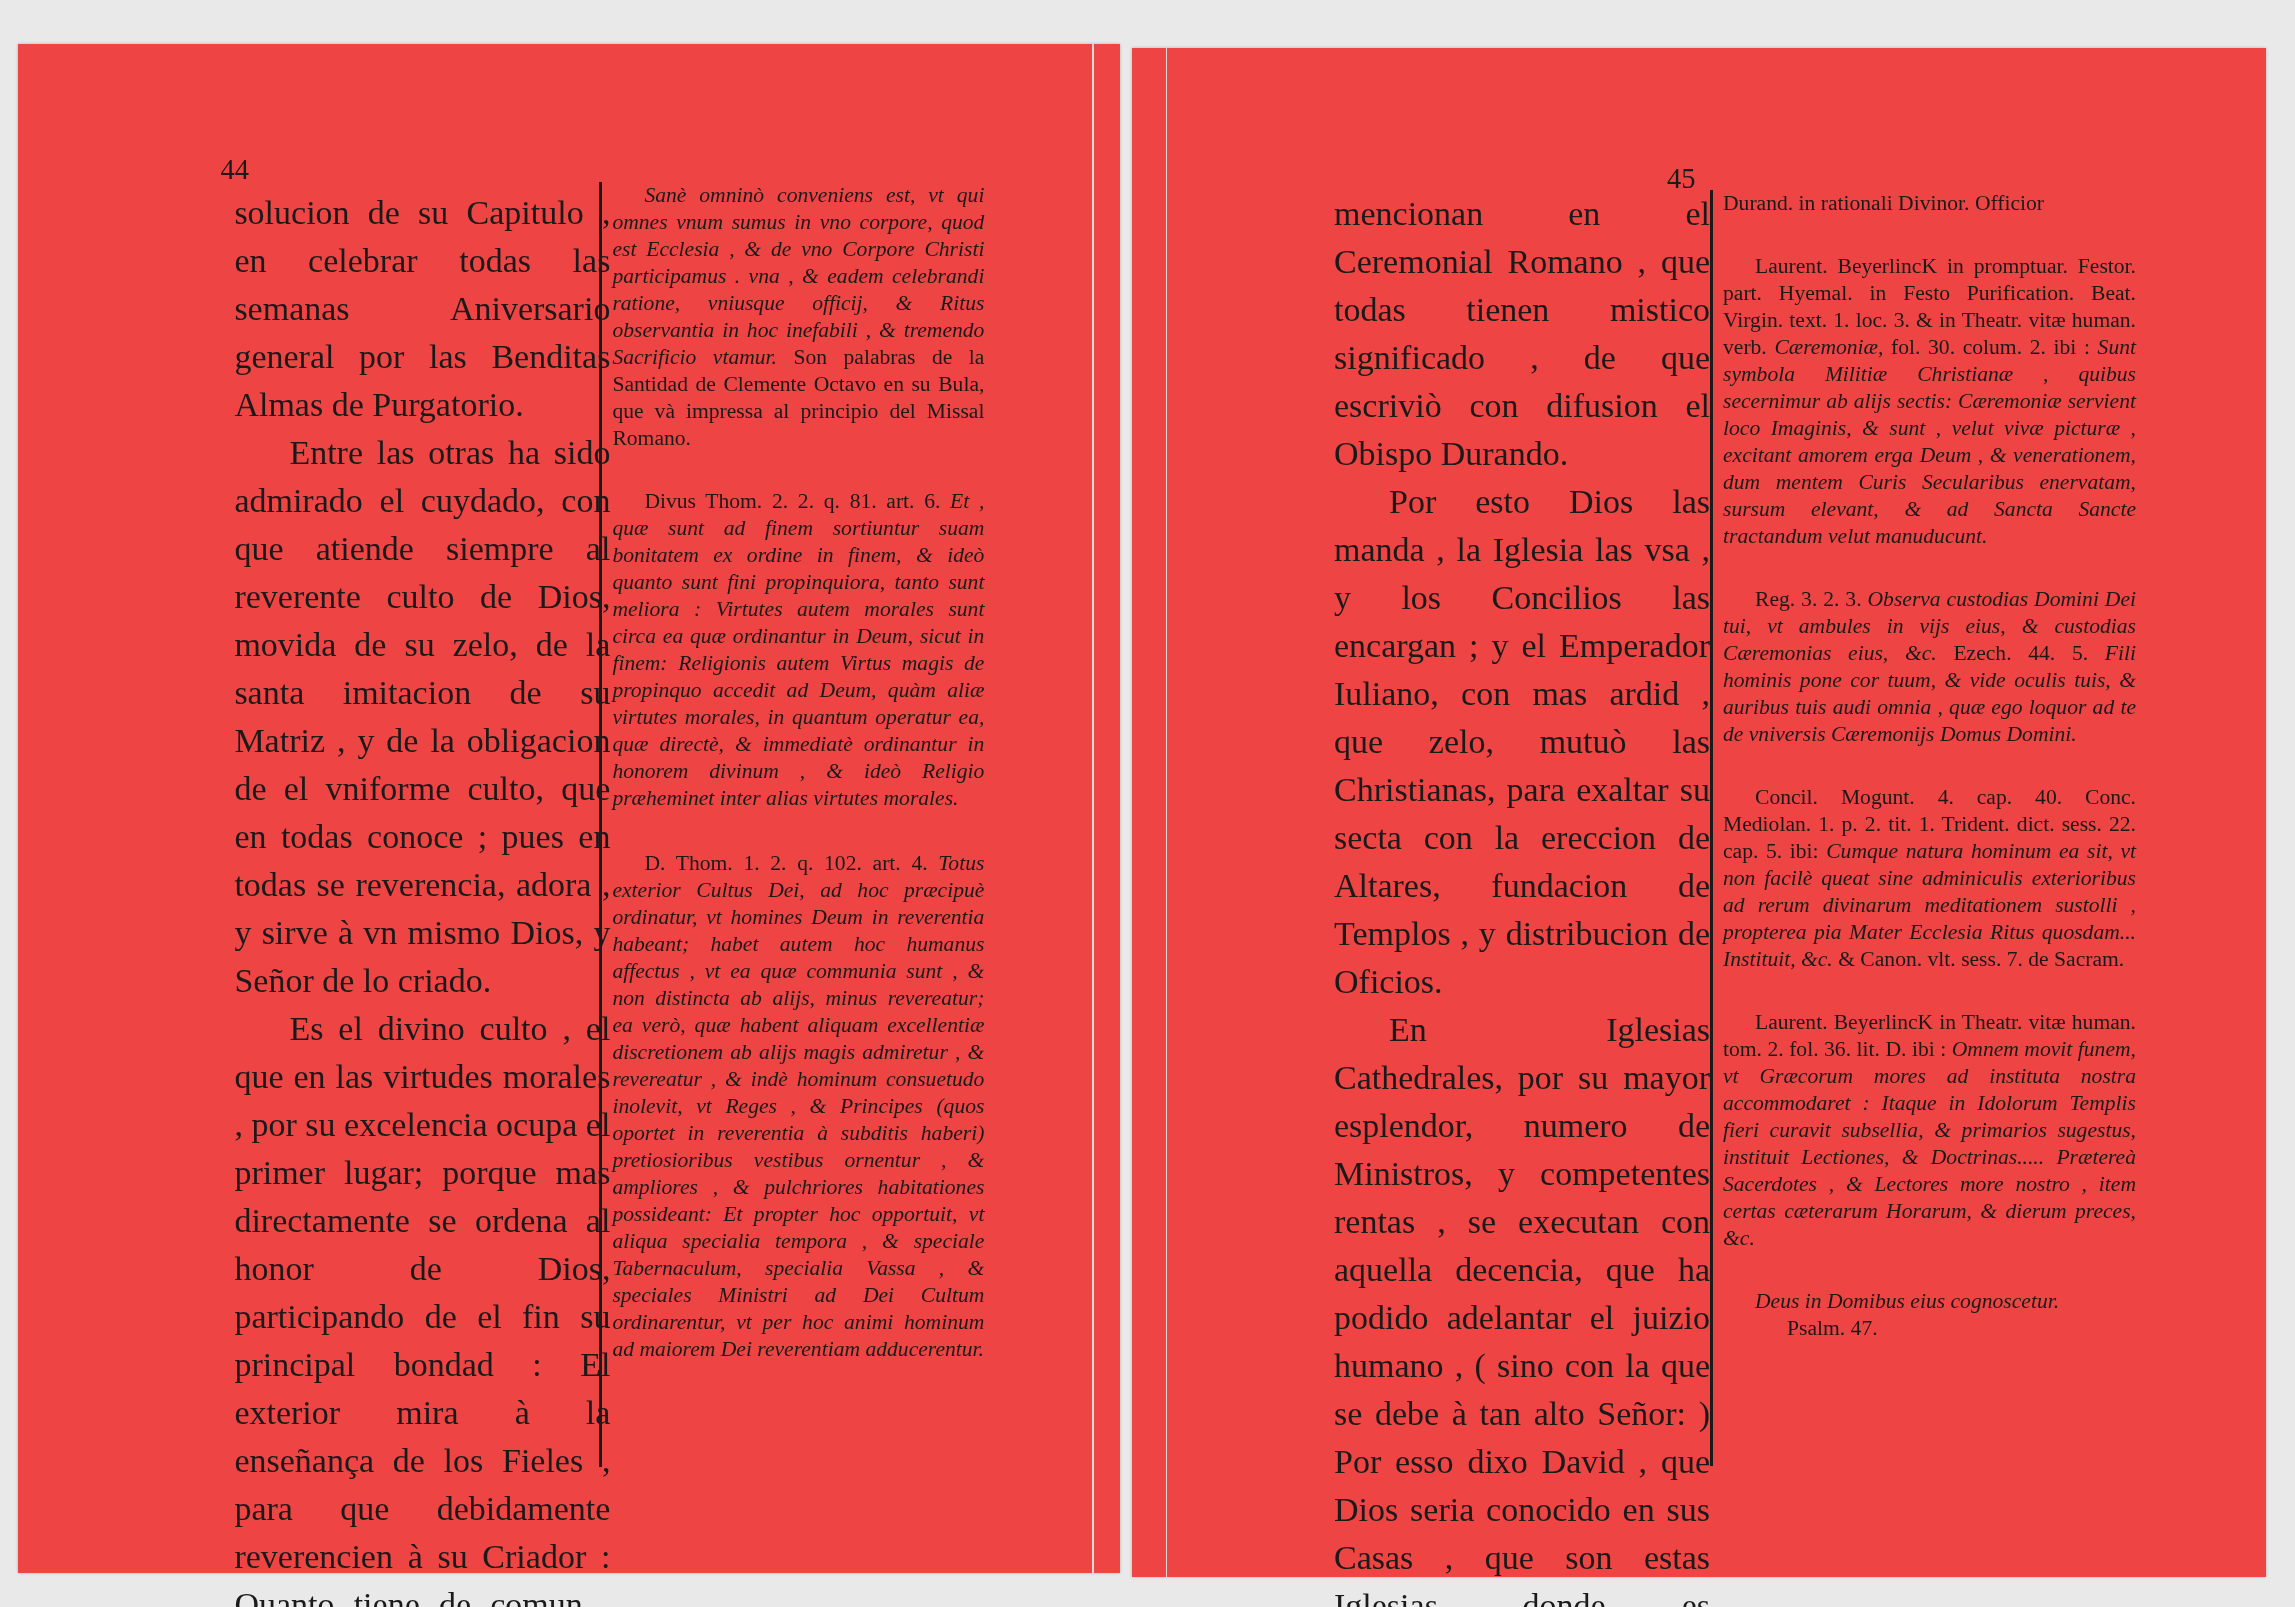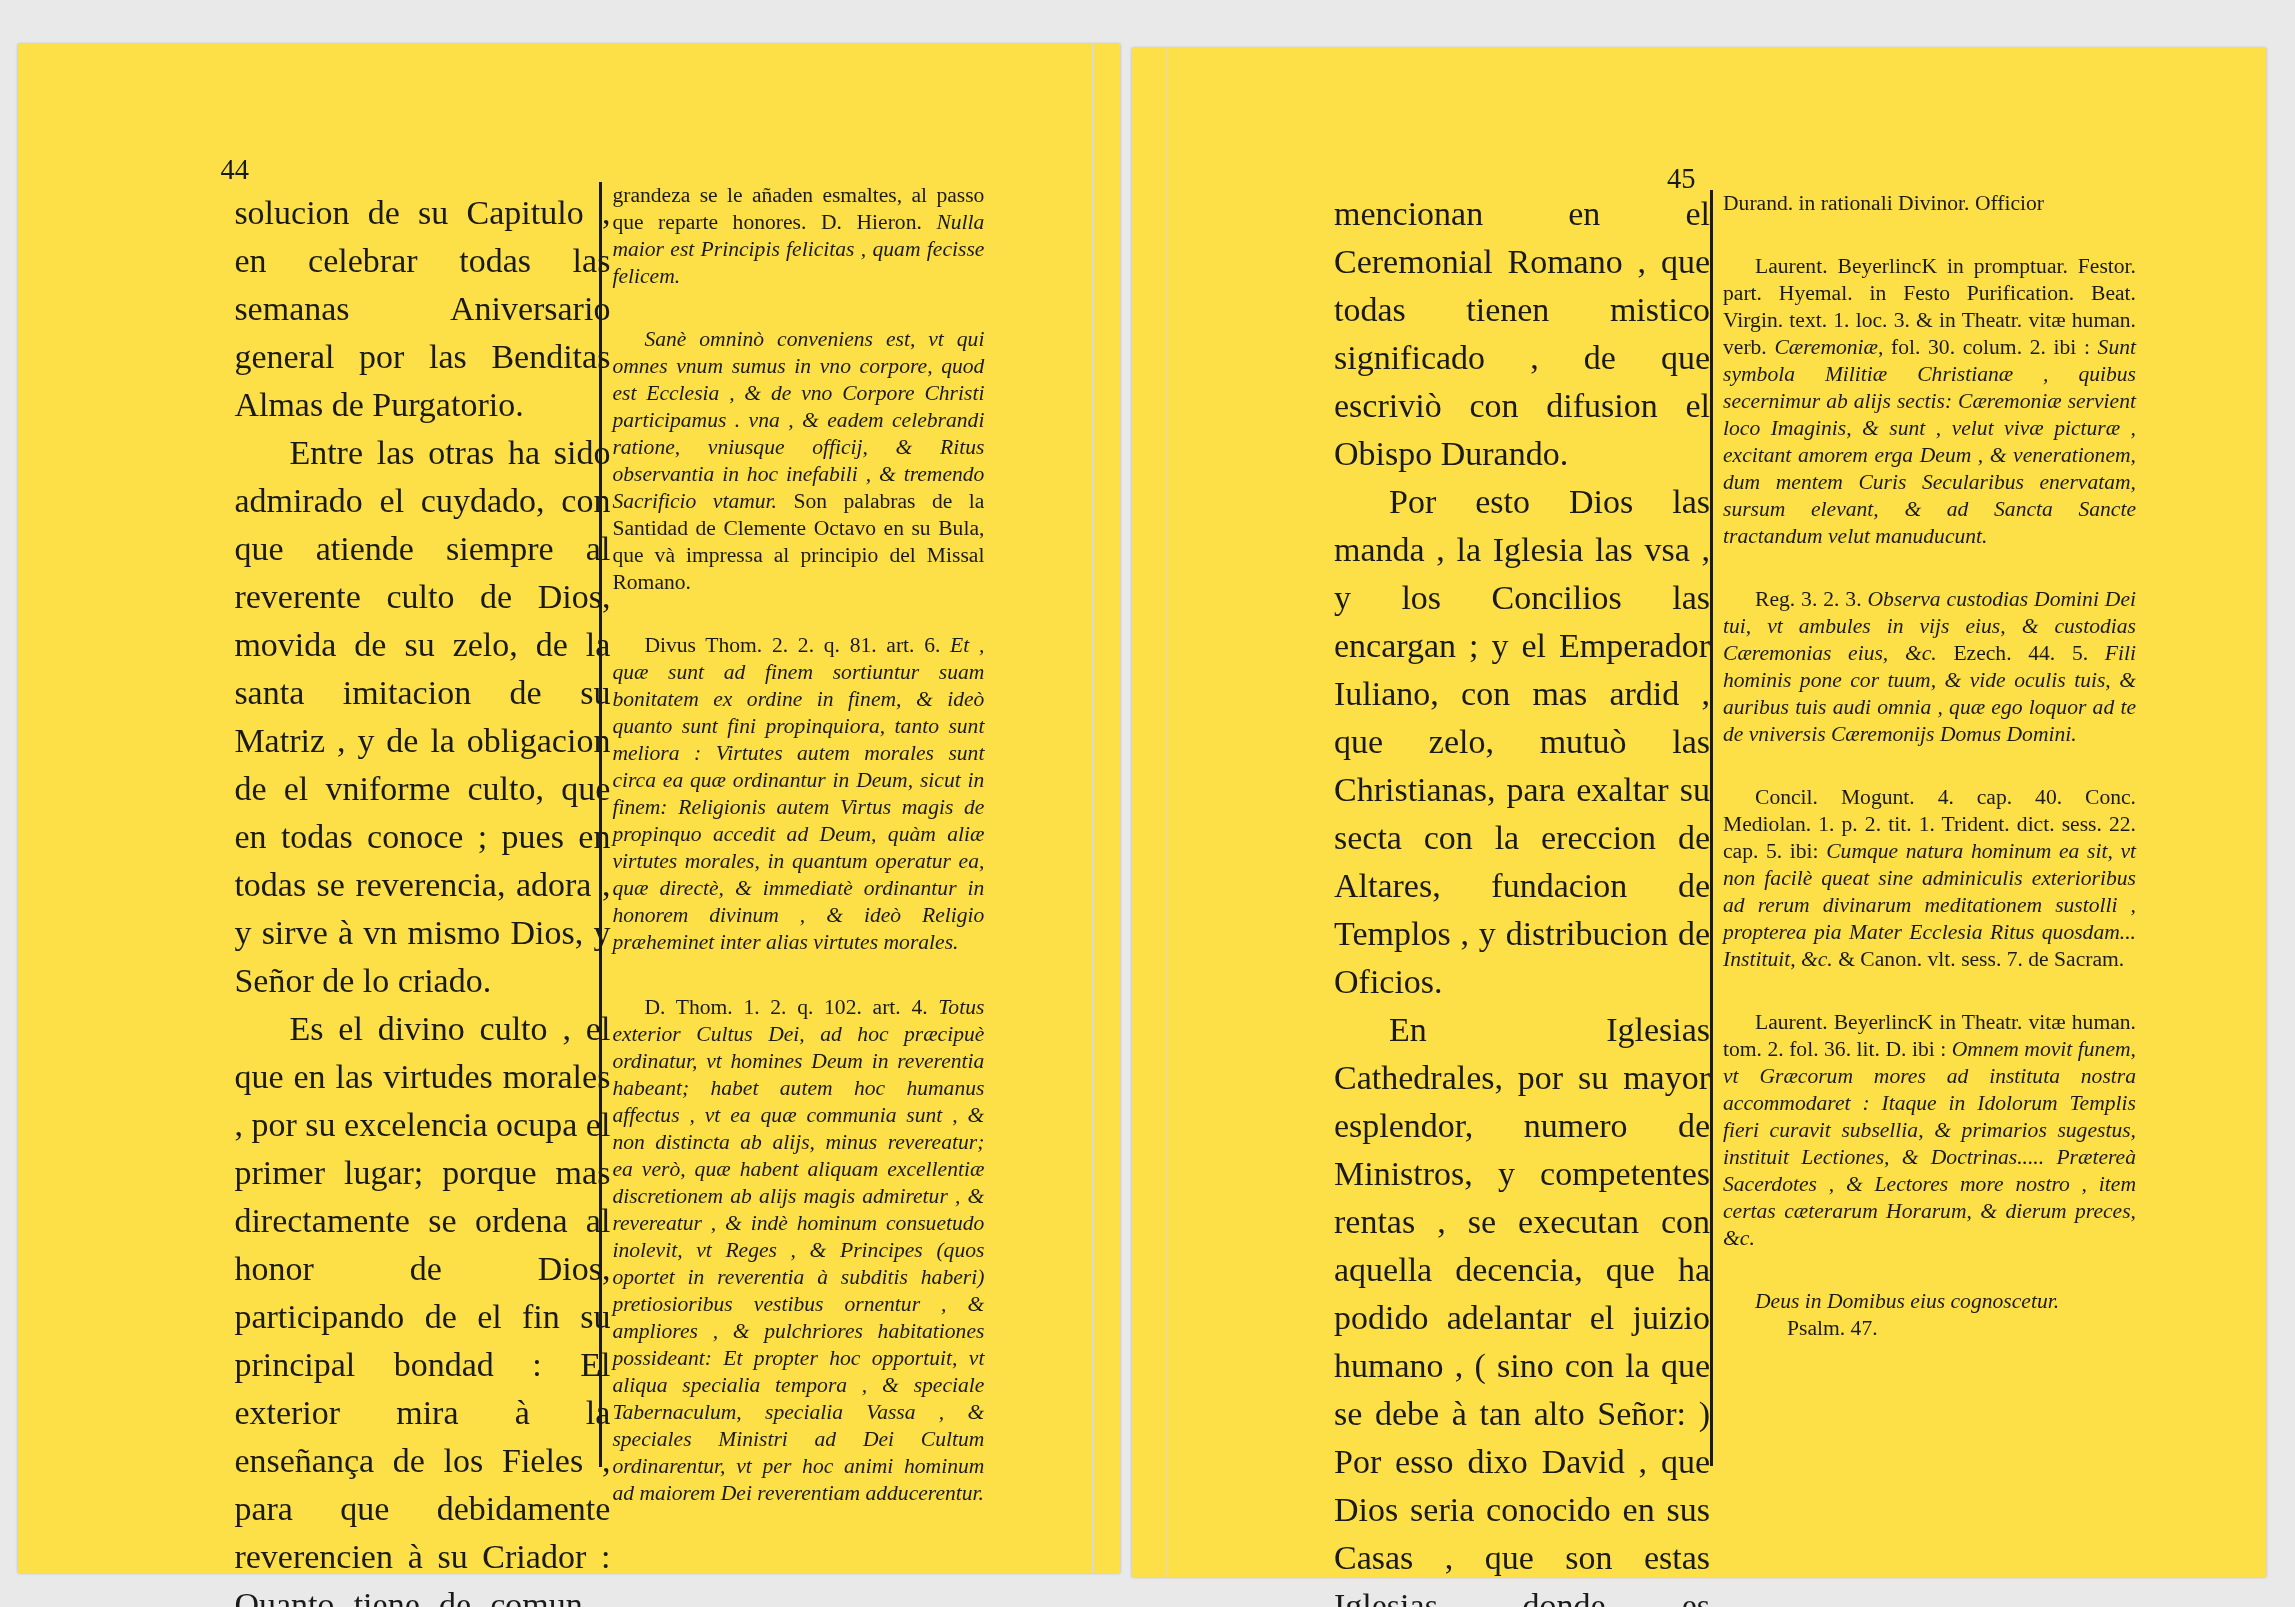--- a/index.html
+++ b/index.html
@@ -5,21 +5,21 @@
   html, body { margin: 0; padding: 0; }
   body {
     width: 2324px; height: 1608px; overflow: hidden;
     background: #e9e9e9;
     font-family: "Liberation Serif", "DejaVu Serif", serif;
     color: #1a1a1a;
     position: relative;
   }
   .page {
     position: absolute;
-    background: #fde047;
+    background: #ef4444;
     box-shadow: 0 0 2.8px rgba(0,0,0,0.25);
   }
   #page-left { left: 18.4px; top: 44px; width: 1102px; height: 1529px; }
   #page-right { left: 1132px; top: 48px; width: 1134px; height: 1529px; }
   .fold-line { position: absolute; top: 0; bottom: 0; width: 1.4px; background: #d9d9d9; }
   .page-num { position: absolute; font-size: 28.5px; }
   .col { position: absolute; }
   .main p {
     margin: 0; font-size: 34px; line-height: 48px; text-align: justify; font-family: Liberation Serif, serif;
   }
@@ -37,23 +37,20 @@
   <div class="page-num" style="left:202px; top:110px;">44</div>
 
   <div class="col main" style="left:216px; top:145px; width:376px;">
     <p>solucion de su Capitulo , en celebrar todas las semanas Aniversario general por las Benditas Almas de Purgatorio.</p>
     <p><span class="ind"></span><span>Entre las otras ha sido admirado el cuydado, con que atiende siempre al reverente culto de Dios, movida de su zelo, de la santa imitacion de su Matriz , y de la obligacion de el vniforme culto, que en todas conoce ; pues en todas se reverencia, adora , y sirve à vn mismo Dios, y Señor de lo criado.</span></p>
     <p><span class="ind"></span><span>Es el divino culto , el que en las virtudes morales , por su excelencia ocupa el primer lugar; porque mas directamente se ordena al honor de Dios, participando de el fin su principal bondad : El exterior mira à la enseñança de los Fieles , para que debidamente reverencien à su Criador : Quanto tiene de comun , pierde de aprecio en los ojos humanos, que miden la grandeza por la singularidad ; de que infiere Santo Tomàs la costumbre en los Reyes del precioso ornato para ser mas estimados.</span></p>
 
   </div>
 
   <div class="col notes" style="left:581px; top:138px; width:372px; height:1285px;">
-    <div class="note">
-      <span>grandeza se le añaden esmaltes, al passo que reparte honores. D. Hieron.</span> <em>Nulla maior est Principis felicitas , quam fecisse felicem.</em>
-    </div>
     <div class="note">
       <span class="lead"></span><em>Sanè omninò conveniens est, vt qui omnes vnum sumus in vno corpore, quod est Ecclesia , &amp; de vno Corpore Christi participamus . vna , &amp; eadem celebrandi ratione, vniusque officij, &amp; Ritus observantia in hoc inefabili , &amp; tremendo Sacrificio vtamur.</em> <span>Son palabras de la Santidad de Clemente Octavo en su Bula, que và impressa al principio del Missal Romano.</span>
     </div>
     <div class="note">
       <span class="lead"></span><span>Divus Thom. 2. 2. q. 81. art. 6.</span> <em>Et , quæ sunt ad finem sortiuntur suam bonitatem ex ordine in finem, &amp; ideò quanto sunt fini propinquiora, tanto sunt meliora : Virtutes autem morales sunt circa ea quæ ordinantur in Deum, sicut in finem: Religionis autem Virtus magis de propinquo accedit ad Deum, quàm aliæ virtutes morales, in quantum operatur ea, quæ directè, &amp; immediatè ordinantur in honorem divinum , &amp; ideò Religio præheminet inter alias virtutes morales.</em>
     </div>
     <div class="note" style="margin-top:38px">
       <span class="lead"></span><span>D. Thom. 1. 2. q. 102. art. 4.</span> <em>Totus exterior Cultus Dei, ad hoc præcipuè ordinatur, vt homines Deum in reverentia habeant; habet autem hoc humanus affectus , vt ea quæ communia sunt , &amp; non distincta ab alijs, minus revereatur; ea verò, quæ habent aliquam excellentiæ discretionem ab alijs magis admiretur , &amp; revereatur , &amp; indè hominum consuetudo inolevit, vt Reges , &amp; Principes (quos oportet in reverentia à subditis haberi) pretiosioribus vestibus ornentur , &amp; ampliores , &amp; pulchriores habitationes possideant: Et propter hoc opportuit, vt aliqua specialia tempora , &amp; speciale Tabernaculum, specialia Vassa , &amp; speciales Ministri ad Dei Cultum ordinarentur, vt per hoc animi hominum ad maiorem Dei reverentiam adducerentur.</em>
     </div>
   </div>

